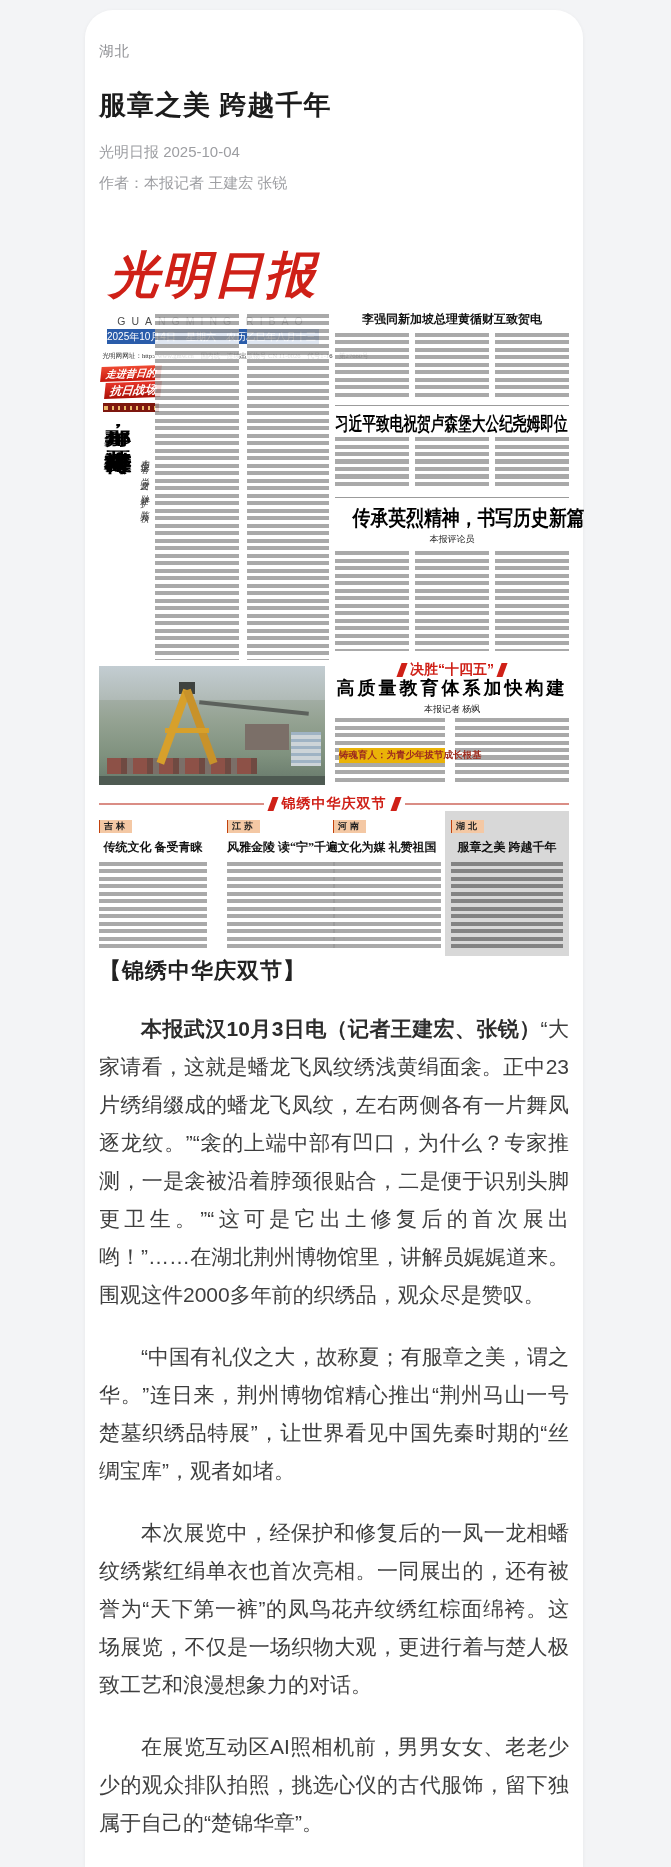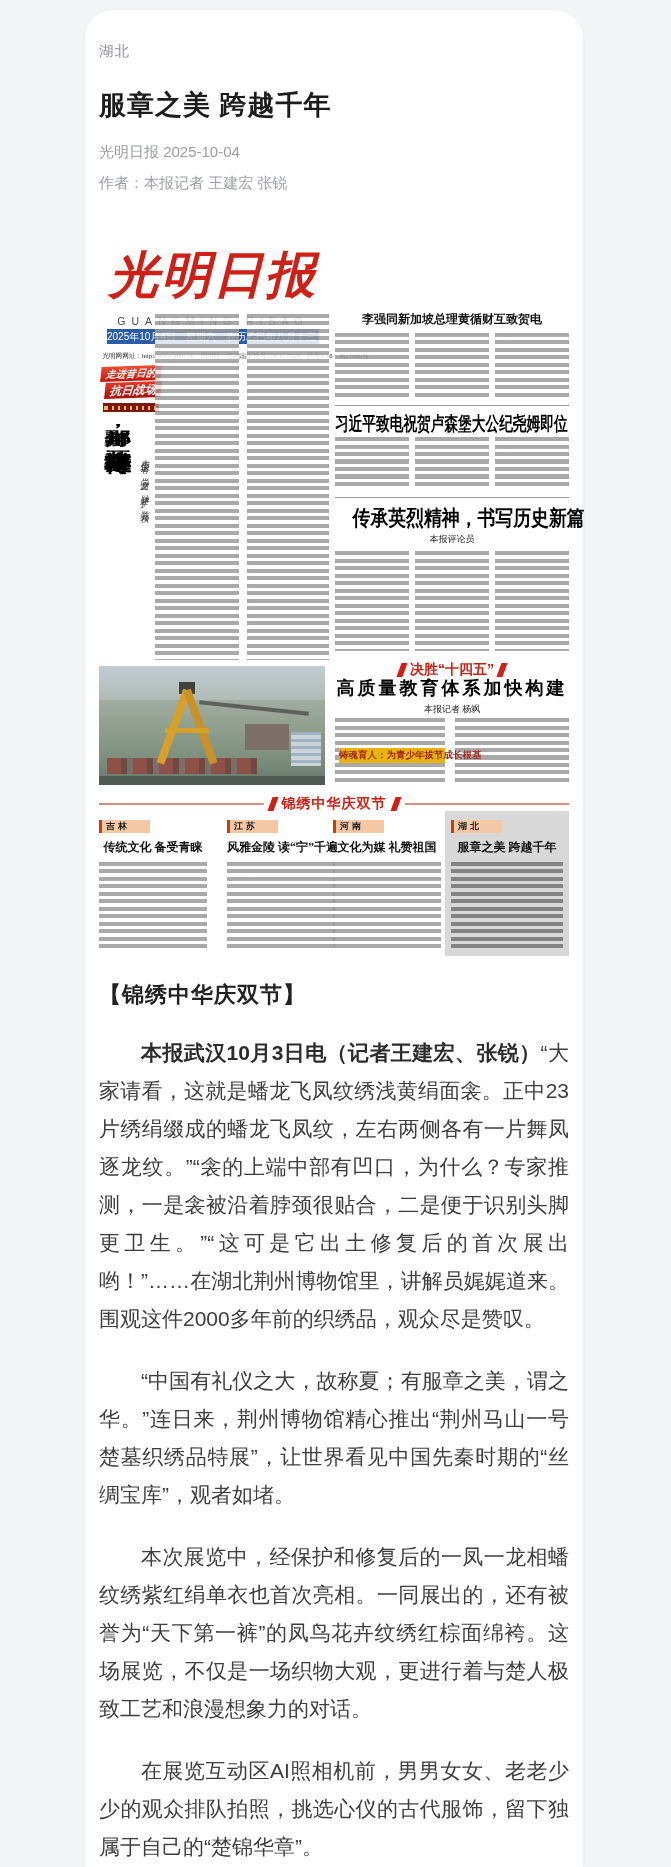--- a/index.html
+++ b/index.html
@@ -90,27 +90,27 @@
 
   .festival{left:0;top:580px;width:470px;display:flex;align-items:center;gap:6px;}
   .festival .line{flex:1;height:1.5px;background:#da8d85;}
   .festival .txt{color:#cf2017;font-weight:900;font-size:14px;letter-spacing:1px;white-space:nowrap;
                  font-family:"Liberation Sans", sans-serif;}
   .fslash{display:inline-block;width:6px;height:14px;background:#cf2017;transform:skewX(-20deg);}
 
   .ncol{position:absolute;top:600px;width:108px;}
   .ncol4{position:absolute;left:346px;top:596px;width:124px;height:145px;background:#d8d8d8;
          box-sizing:border-box;padding:4px 6px;}
-  .ctag{display:inline-block;background:#f4c8a4;border-left:3px solid #c2410c;color:#222;
-        font-size:9px;font-weight:bold;letter-spacing:3px;padding:1px 20px 1px 4px;line-height:11px;}
+  .ctag{display:inline-block;background:#f4c8a4;border-left:1px solid #c2410c;color:#222;
+        font-size:9px;font-weight:bold;letter-spacing:3px;padding:1px 4px 1px 4px;line-height:11px;}
   .ctitle{margin-top:6px;text-align:center;font-weight:900;font-size:12px;color:#111;white-space:nowrap;}
   .cbody{margin-top:6px;height:88px;}
 
   
-  .article-tag{margin-top:24px;font-size:22px;font-weight:800;color:#222;letter-spacing:1px;
+  .article-tag{font-size:22px;font-weight:800;color:#222;letter-spacing:1px;
                font-family:"Liberation Sans", sans-serif;}
   .body p{font-size:21px;color:#3e3e3e;line-height:38px;text-align:justify;text-indent:2em;
           margin:24px 0 0;}
   .body b{font-weight:700;color:#2c2c2c;}
 </style>
 </head>
 <body>
 
 <div class="card">
 

